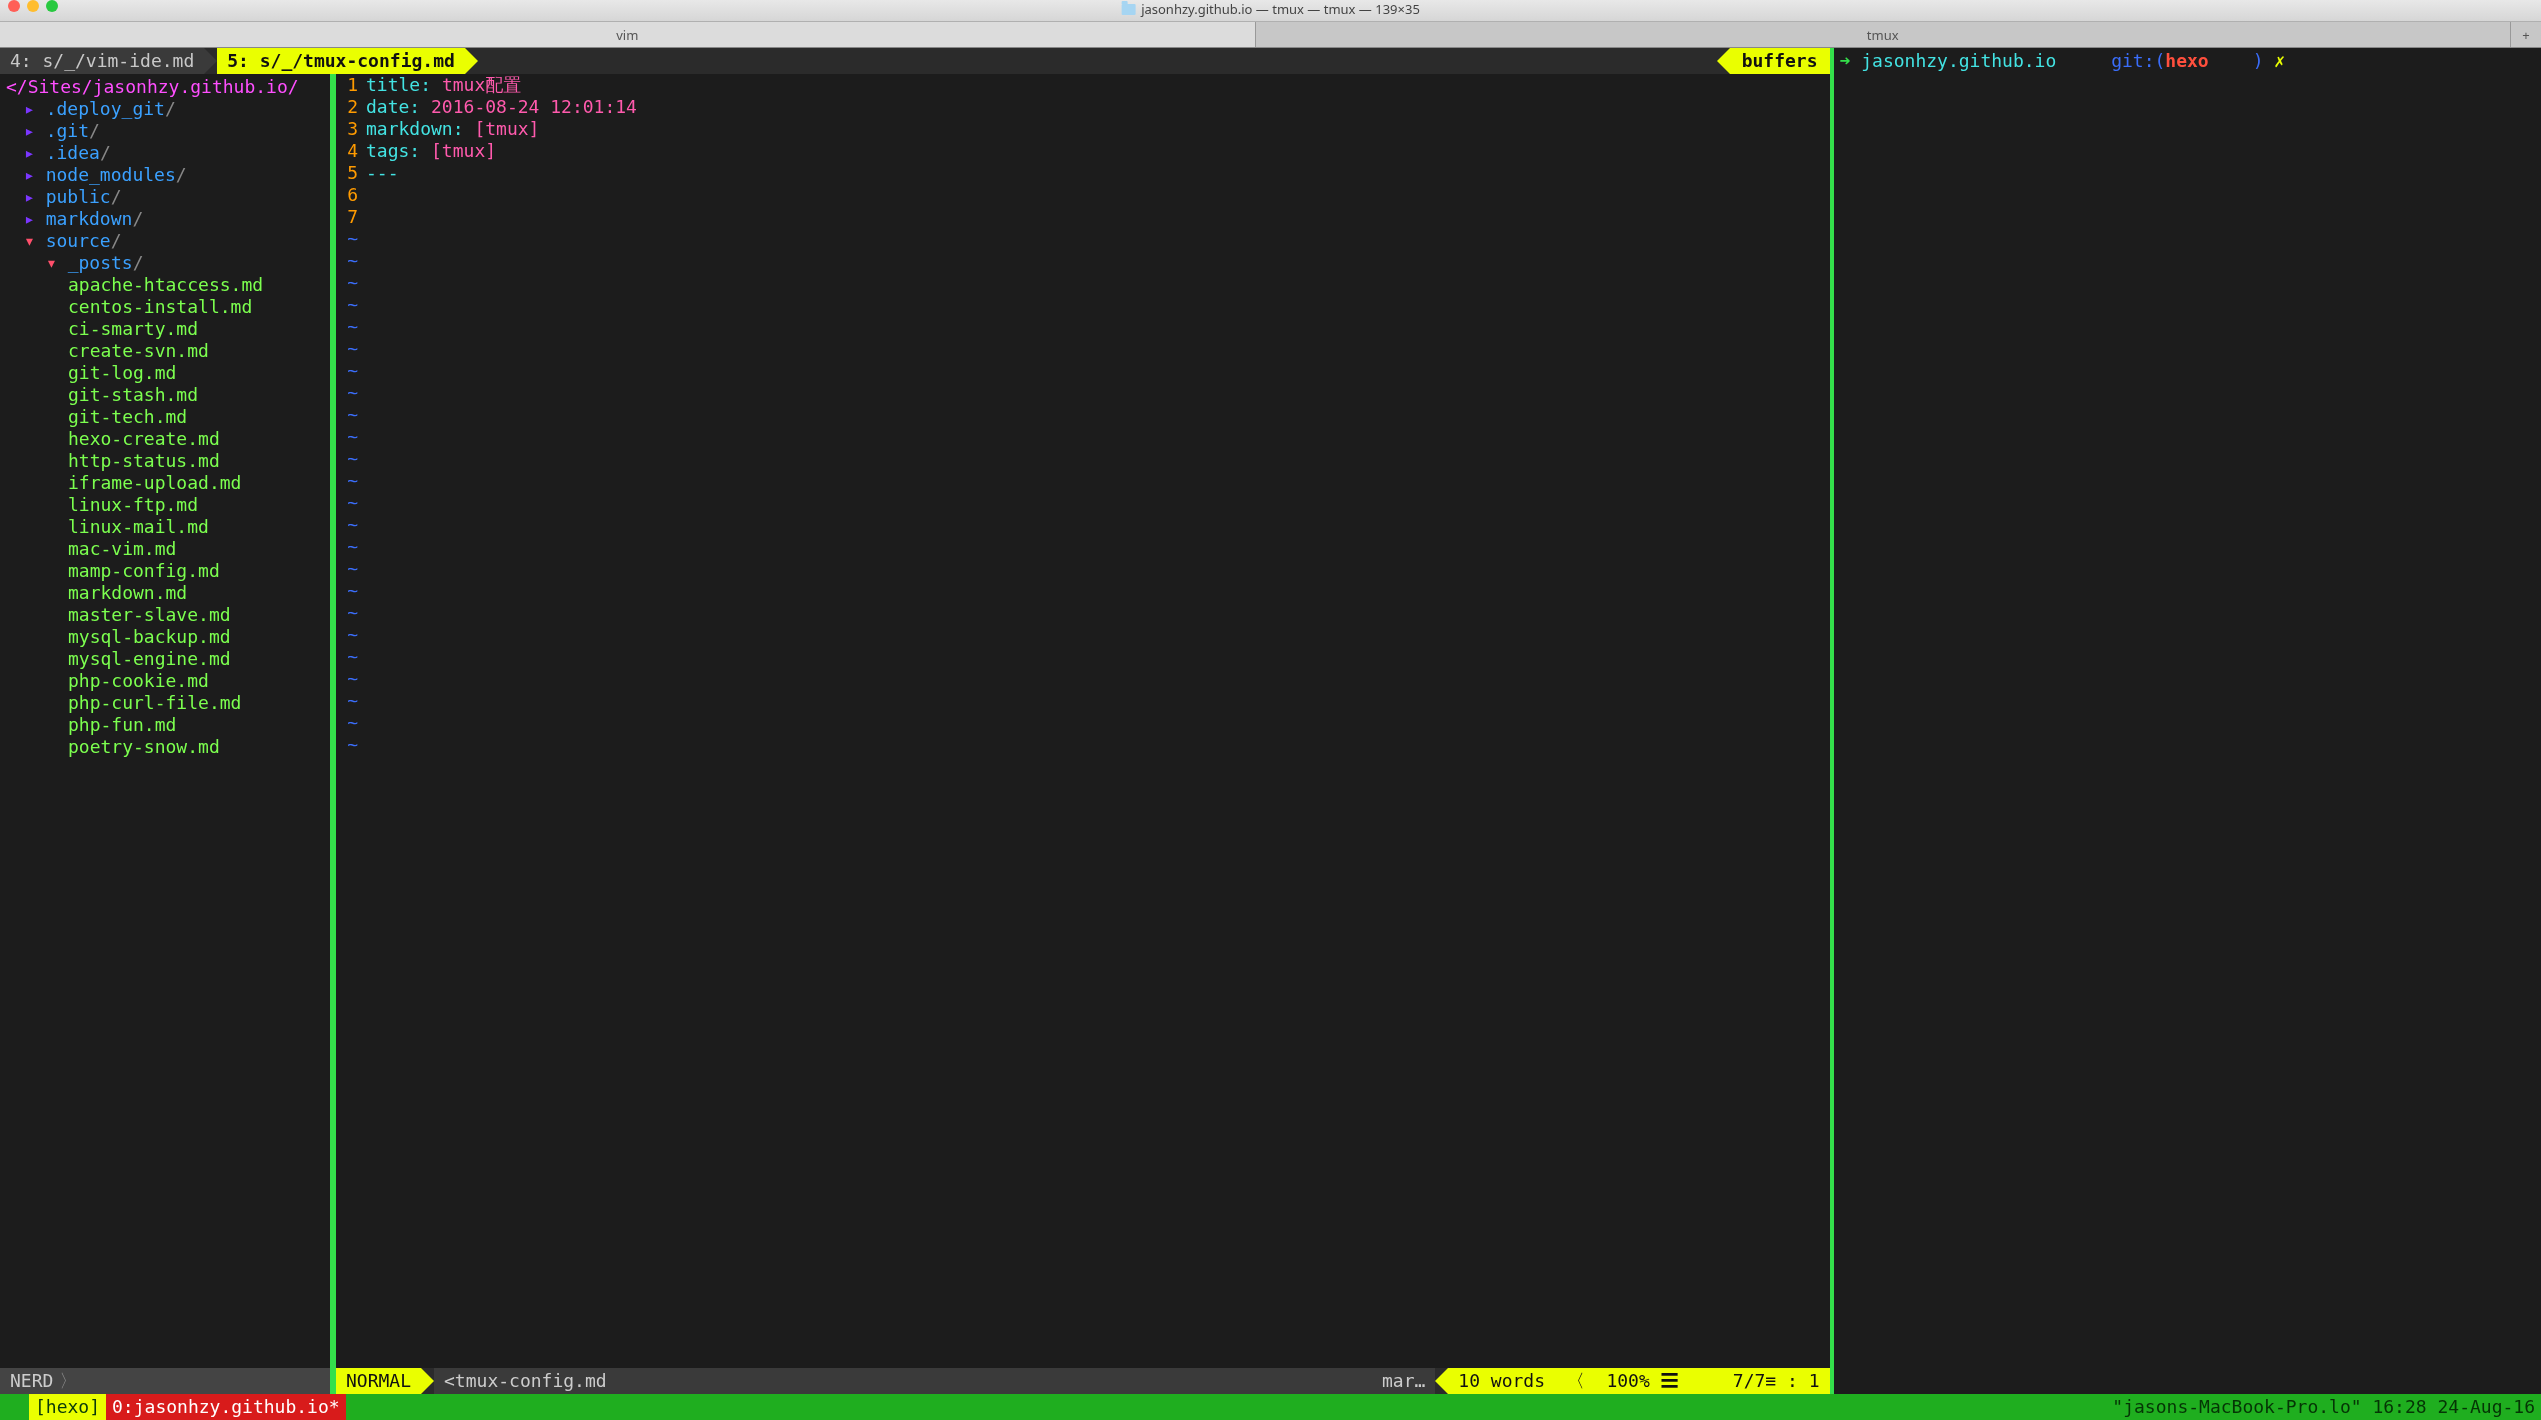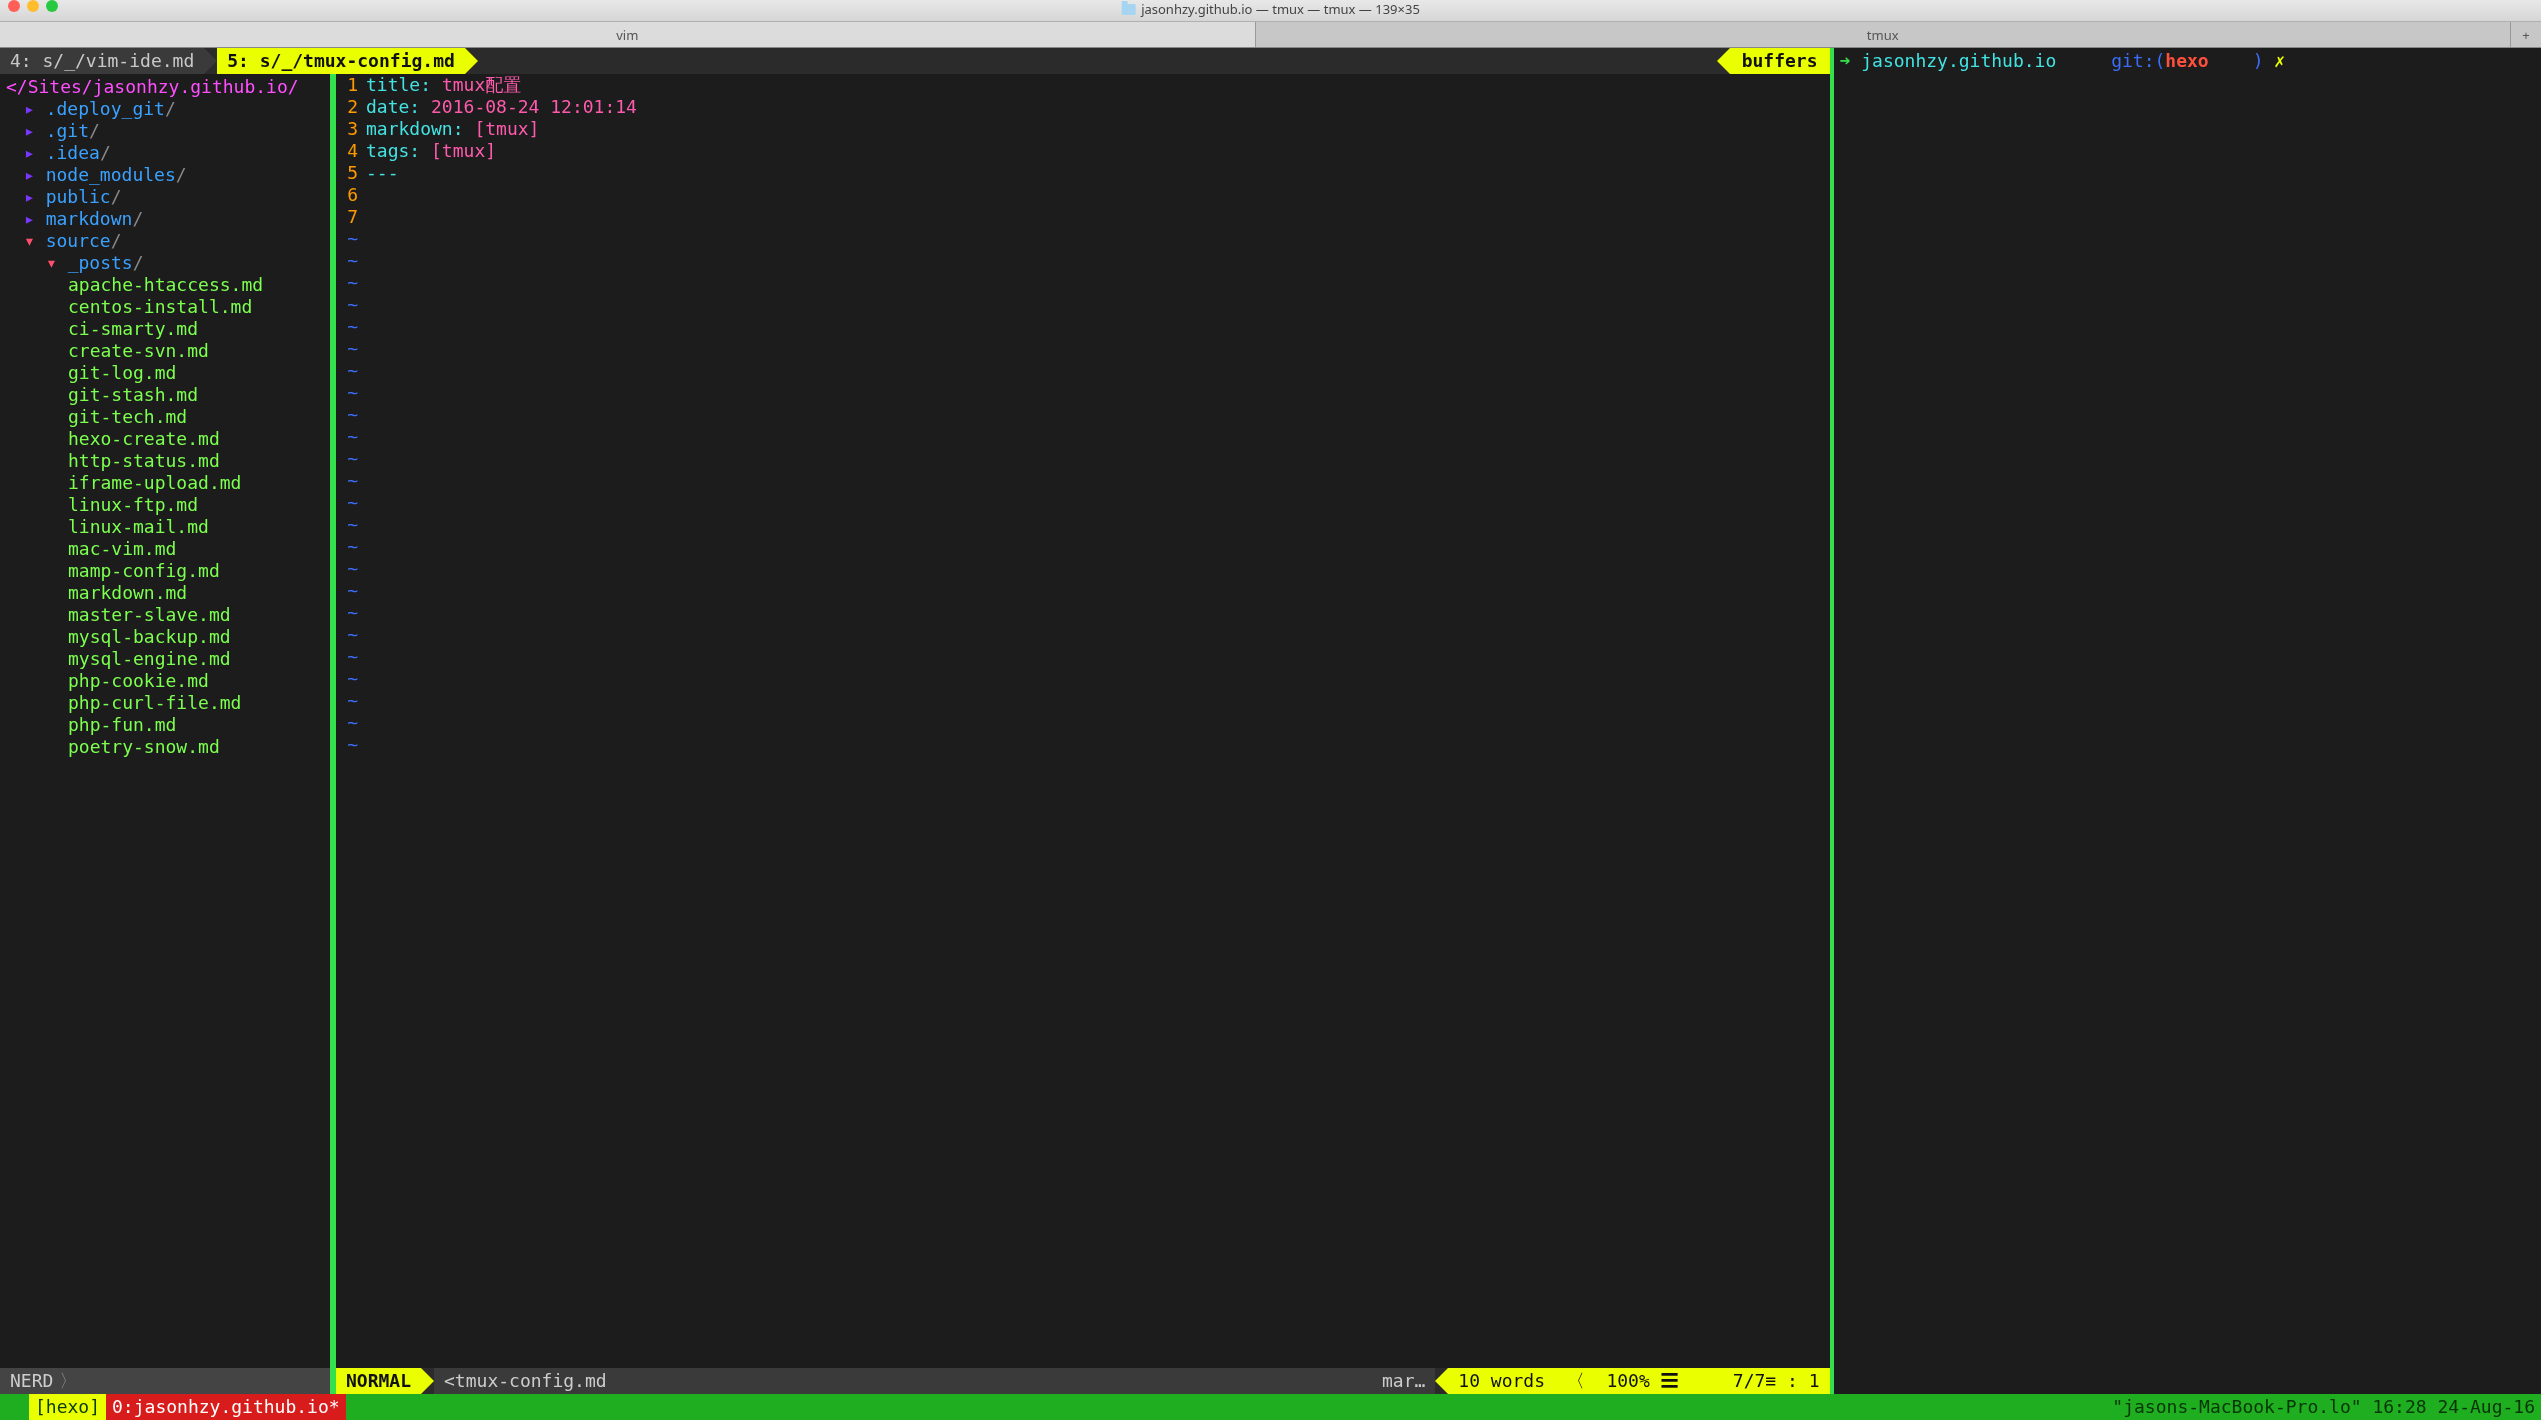--- a/index.html
+++ b/index.html
@@ -104,21 +104,21 @@
   
   .vim-status {
     height: 26px;
     display: flex;
     align-items: stretch;
     font-size: 18px;
     line-height: 26px;
     background: #2b2b2b;
   }
   .st-nerd { background: #444; color: #ccc; padding: 0 10px; width: 330px; display:flex; align-items:center;}
-  .st-normal { background: #eaff00; color: #111; padding: 0 10px; font-weight: bold; }
+  .st-normal { background: #eaff00; color: #111; padding: 0 10px; font-weight: normal; }
   .st-mid { background: #3a3a3a; color: #ccc; flex: 1; display: flex; justify-content: space-between; padding: 0 10px; }
   .st-right-y { background: #eaff00; color: #111; padding: 0 10px; white-space: nowrap; }
   .chev.rgt-ylw2 { border-left: 13px solid #eaff00; }
   .chev.lft-ylw2 { border-right: 13px solid #eaff00; }
   
   .prompt { padding-top: 2px; font-size: 18px; white-space: nowrap; }
   .arrow-green { color: #34e04b; }
   .cwd { color: #43e3e3; }
   .git-label { color: #3a6df9; margin-left: 44px; }
   .branch { color: #ff4f3d; font-weight: bold; }

